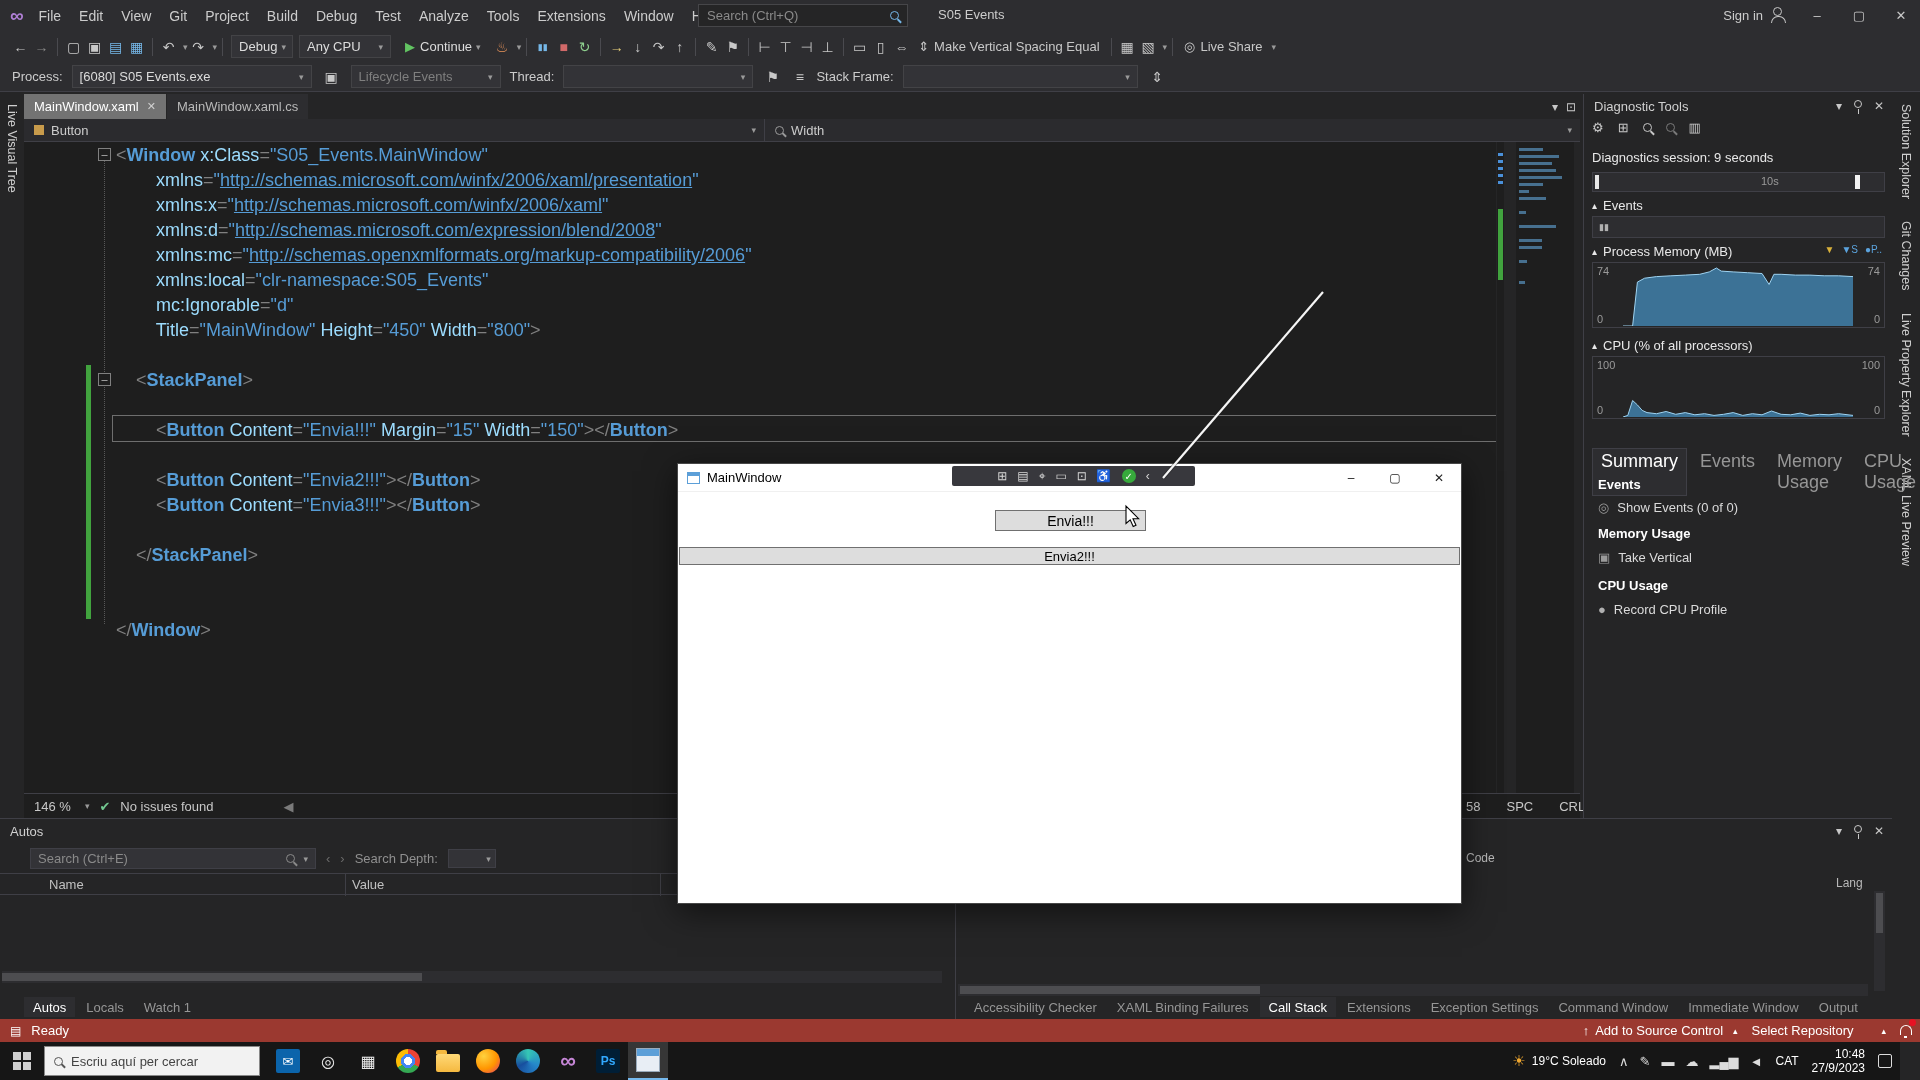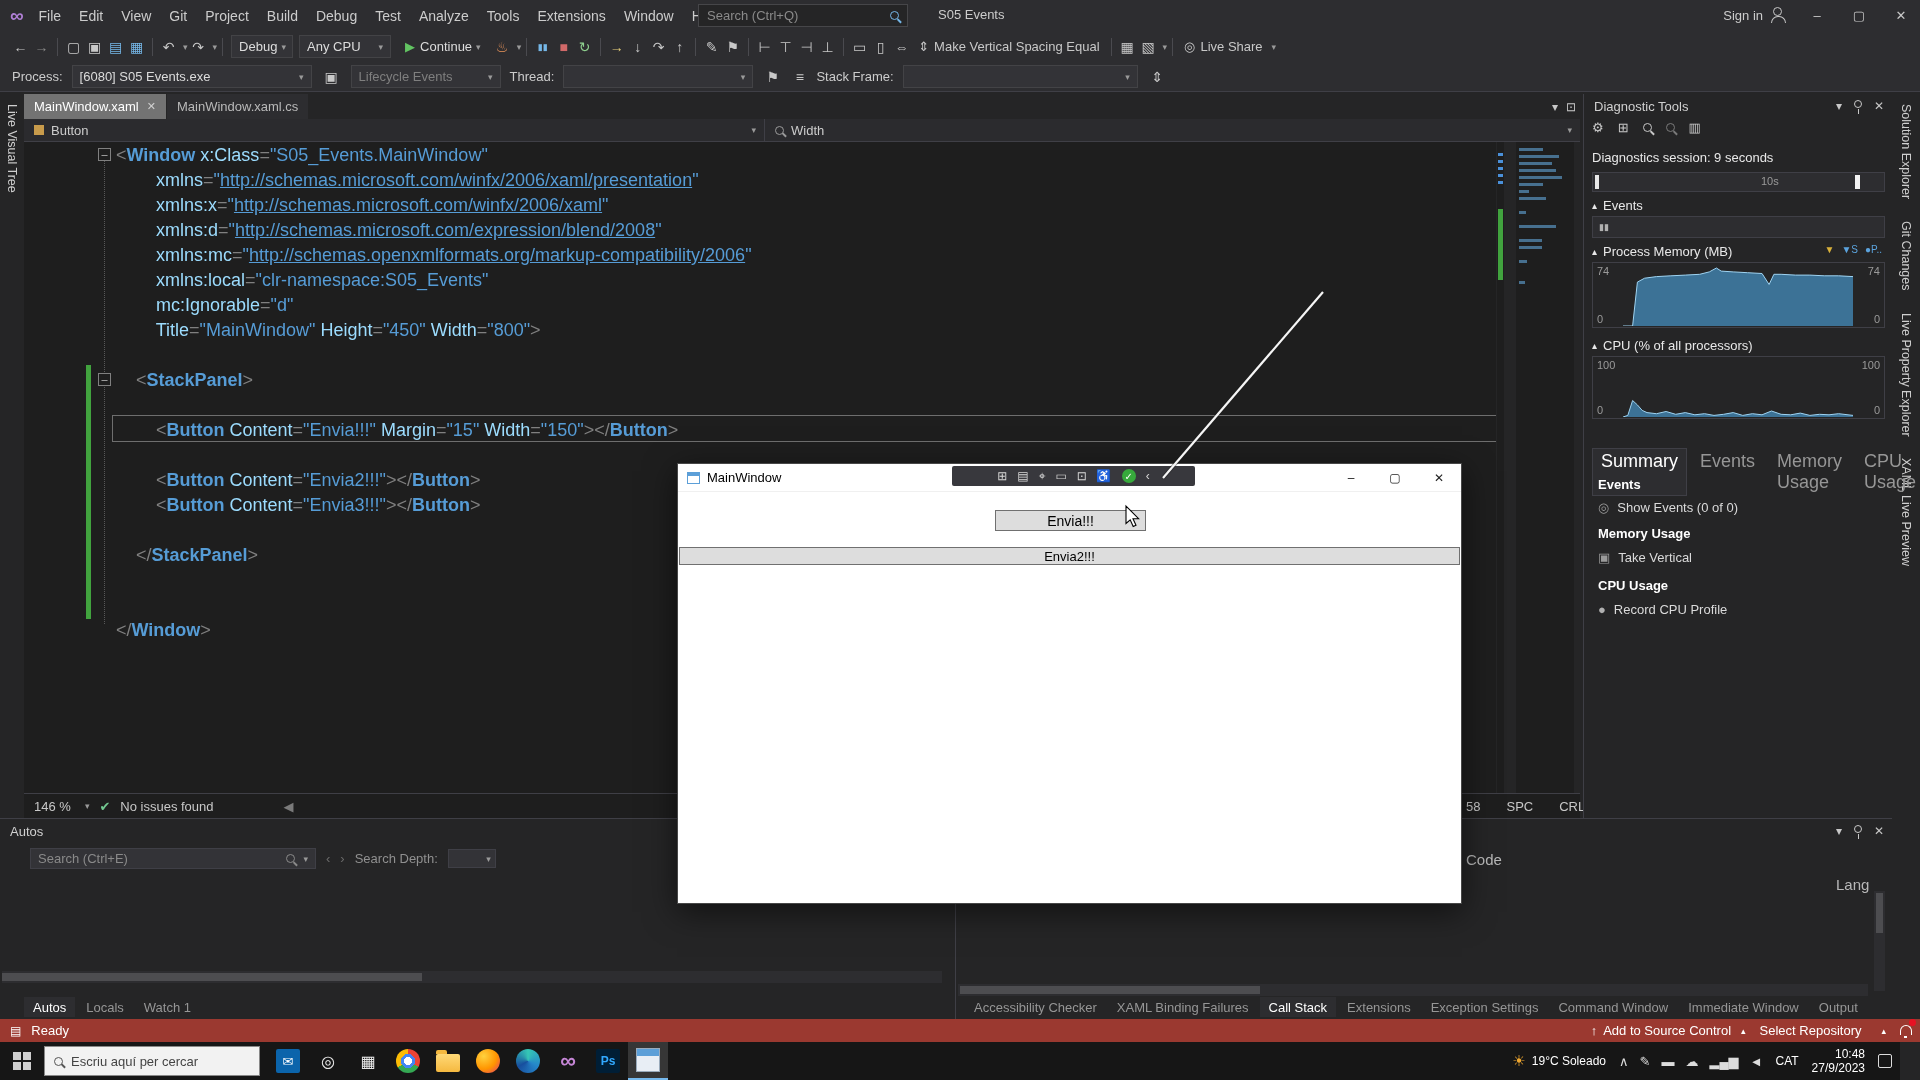--- a/index.html
+++ b/index.html
@@ -79,21 +79,21 @@
   .mini-select{width:48px;height:19px;background:#333337;border:1px solid #3f3f46;display:flex;align-items:center;justify-content:flex-end;padding:0 4px;}
   #autos-headers{position:absolute;left:0;top:54px;width:955px;height:22px;border-top:1px solid #3f3f46;border-bottom:1px solid #3f3f46;color:#c0c0c0;font-size:13px;}
   .col-sep{position:absolute;top:0;width:1px;height:22px;background:#3f3f46;}
   .hscroll{position:absolute;height:12px;background:#2d2d30;}
   .hthumb{position:absolute;top:2px;height:8px;background:#4d4d50;}
   .vscroll{position:absolute;width:11px;background:#2d2d30;}
   .vthumb{position:absolute;left:2px;width:7px;background:#4d4d50;}
   .btabs{position:absolute;top:177px;height:22px;display:flex;gap:2px;font-size:13px;align-items:center;}
   .btab{padding:0 9px;color:#969696;height:20px;display:flex;align-items:center;}
   .btab.active{color:#ffffff;background:#2d2d30;}
-  .frag{position:absolute;color:#b8b8b8;font-size:15px;}
+  .frag{position:absolute;color:#b8b8b8;font-size:12px;}
 
   
   #diag{position:absolute;left:1583px;top:94px;width:309px;height:724px;background:#252526;border-left:1px solid #3f3f46;color:#cccccc;font-size:13px;}
   .diag-sec{position:absolute;left:8px;display:flex;align-items:center;gap:6px;color:#e8e8e8;}
   .chartbox{position:absolute;left:8px;width:293px;background:#252526;border:1px solid #3f3f46;}
   .axlab{position:absolute;color:#9a9a9a;font-size:11px;}
   .diag-tab{padding:2px 8px;color:#969696;border:1px solid transparent;}
   .diag-tab.active{color:#ffffff;border:1px solid #3f3f46;background:#2d2d30;}
   .sum-h{position:absolute;left:14px;font-weight:bold;color:#ffffff;}
   .sum-link{position:absolute;left:14px;display:flex;align-items:center;gap:8px;color:#dadada;}
@@ -476,20 +476,26 @@
         </span>
     </div>
     <div id="autos-toolbar-extra">
       <span>‹</span>
       <span>›</span>
       <span style="color:#909090;">Search Depth:</span>
       <span class="mini-select">
           <span class="dd">▾</span>
         </span>
     </div>
+    <div id="autos-headers">
+      <span style="position:absolute;left:49px;top:3px;">Name</span>
+      <span style="position:absolute;left:352px;top:3px;">Value</span>
+      <span class="col-sep" style="left:345px;"></span>
+      <span class="col-sep" style="left:660px;"></span>
+    </div>
     <div class="hscroll" style="left:2px;top:152px;width:940px;">
         <span class="hthumb" style="left:0;width:420px;"></span>
       </div>
     <div id="bottom-left-tabs" class="btabs" style="left:24px;">
         <div class="btab active">Autos</div>
         <div class="btab">Locals</div>
         <div class="btab">Watch 1</div>
       </div>
     <div id="bottom-right-tabs" class="btabs" style="left:965px;">
         <div class="btab">Accessibility Checker</div>
@@ -546,21 +552,21 @@
 
   <div id="vs-status">
     <span style="font-size:12px;">▤</span>
     <span>Ready</span>
     <span id="vs-status-right">
       <span style="display:flex;align-items:center;gap:6px;">
         <span>↑</span>
         <span>Add to Source Control</span>
         <span class="dd" style="color:#fff;">▴</span>
       </span>
-      <span style="display:flex;align-items:center;gap:16px;">
+      <span style="display:flex;align-items:center;gap:24px;">
         <span>Select Repository</span>
         <span class="dd" style="color:#fff;">▴</span>
       </span>
       <span style="position:relative;display:inline-block;">
         <span class="bell"></span>
         <span class="reddot"></span>
       </span>
     </span>
   </div>
 

